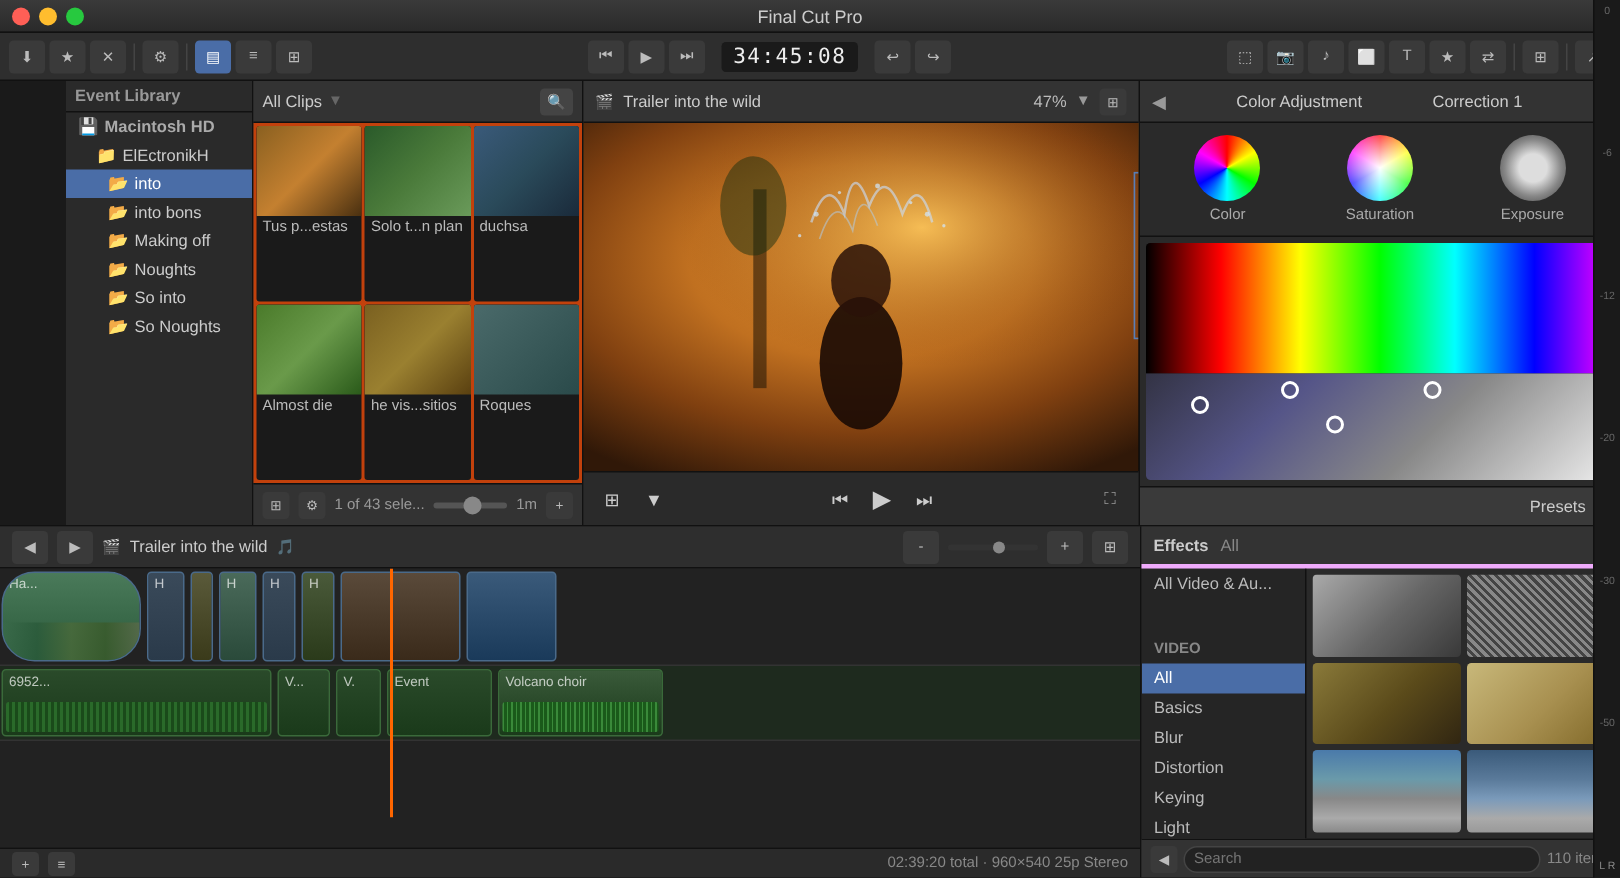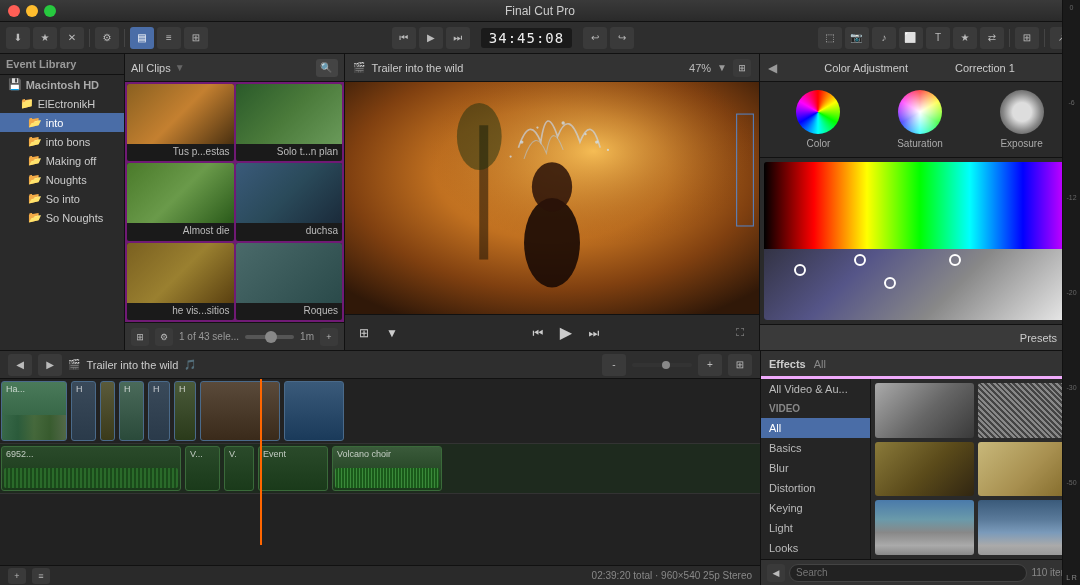--- a/index.html
+++ b/index.html
@@ -21,21 +21,21 @@
     .event-library-item.selected { background: #4a6da7; color: #fff; }
     .hd-item { padding: 3px 8px; font-weight: 600; color: #aaa; }
     .indent-1 { padding-left: 20px; }
     .indent-2 { padding-left: 28px; }
 
     
     .browser-panel { width: 220px; background: #282828; border-right: 1px solid #111; display: flex; flex-direction: column; flex-shrink: 0; }
     .browser-header { height: 28px; background: #333; display: flex; align-items: center; padding: 0 6px; gap: 4px; border-bottom: 1px solid #111; justify-content: space-between; }
     .browser-header-left { display: flex; align-items: center; gap: 4px; font-size: 11px; color: #ccc; }
     .search-icon-btn { width: 22px; height: 18px; background: #444; border-radius: 3px; display: flex; align-items: center; justify-content: center; cursor: pointer; font-size: 10px; }
-    .browser-clips { flex: 1; overflow-y: auto; display: grid; grid-template-columns: 1fr 1fr; gap: 2px; padding: 2px; background: #701a75; text-align: right; }
+    .browser-clips { flex: 1; overflow-y: auto; display: grid; grid-template-columns: 1fr 1fr 1fr; gap: 2px; padding: 2px; background: #c2410c; }
     .clip-thumb { background: #1a1a1a; border-radius: 2px; cursor: pointer; overflow: hidden; }
     .thumb-img { width: 100%; height: 60px; background: linear-gradient(135deg, #2a4a2a, #4a6a2a, #8a7a2a); position: relative; display: flex; align-items: center; justify-content: center; font-size: 9px; color: rgba(255,255,255,0.5); }
     .thumb-label { padding: 2px 4px; font-size: 10px; color: #bbb; }
     .browser-footer { height: 28px; background: #333; border-top: 1px solid #111; display: flex; align-items: center; padding: 0 6px; gap: 6px; }
     .browser-footer-text { font-size: 10px; color: #999; }
     .footer-slider { flex: 1; height: 4px; background: #555; border-radius: 2px; position: relative; }
     .footer-slider-thumb { width: 12px; height: 12px; background: #888; border-radius: 50%; position: absolute; top: -4px; left: 40%; cursor: pointer; }
 
     
     .preview-panel { flex: 1; background: #1a1a1a; display: flex; flex-direction: column; border-right: 1px solid #111; }
@@ -86,37 +86,37 @@
 
     
     .effects-panel { width: 320px; background: #2a2a2a; border-left: 1px solid #111; display: flex; flex-direction: column; flex-shrink: 0; }
     .effects-header { height: 28px; background: #333; display: flex; align-items: center; padding: 0 8px; gap: 8px; border-bottom: 3px solid #f0abfc; }
     .effects-title { font-size: 11px; font-weight: 600; color: #ccc; }
     .effects-all { font-size: 11px; color: #888; cursor: pointer; }
     .effects-content { flex: 1; display: flex; overflow: hidden; }
     .effects-sidebar { width: 110px; background: #252525; border-right: 1px solid #111; overflow-y: auto; flex-shrink: 0; }
     .effects-sidebar-item { padding: 4px 8px; font-size: 11px; color: #bbb; cursor: pointer; }
     .effects-sidebar-item.selected { background: #4a6da7; color: #fff; }
-    .effects-sidebar-section { padding: 4px 8px; font-size: 10px; color: #888; font-weight: 600; text-transform: uppercase; }
+    .effects-sidebar-section { padding: 4px 8px; font-size: 10px; color: #888; font-weight: 600; text-transform: uppercase; margin-top: 24px; }
     .effects-grid { flex: 1; display: grid; grid-template-columns: 1fr 1fr; gap: 4px; padding: 4px; overflow-y: auto; align-content: start; }
     .effect-item { background: #1a1a1a; border-radius: 3px; overflow: hidden; cursor: pointer; }
     .effect-thumb-img { width: 100%; height: 65px; }
     .effects-footer { height: 26px; background: #333; border-top: 1px solid #111; display: flex; align-items: center; padding: 0 6px; gap: 4px; }
     .effects-search { flex: 1; height: 18px; background: #222; border: 1px solid #444; border-radius: 9px; padding: 0 6px; font-size: 10px; color: #ccc; outline: none; }
     .effects-count { font-size: 10px; color: #888; }
     .status-text { font-size: 10px; color: #888; }
 
     
     ::-webkit-scrollbar { width: 6px; height: 6px; }
     ::-webkit-scrollbar-track { background: #1a1a1a; }
     ::-webkit-scrollbar-thumb { background: #444; border-radius: 3px; }
 
     
     .app-wrapper { display: flex; flex-direction: column; height: 585px; width: 1080px; overflow: hidden; }
-    .middle-section { display: flex; flex: 1; overflow: hidden; min-height: 0; }
+    .middle-section { display: flex; flex: 1; overflow: hidden; min-height: 0; margin-left: 44px; }
 
     
     .timeline-title-bar { height: 28px; background: #2e2e2e; border-bottom: 1px solid #111; display: flex; align-items: center; padding: 0 8px; gap: 6px; }
     .timeline-title-text { font-size: 11px; color: #ccc; }
 
     
     .top-toolbar { height: 32px; background: #2e2e2e; border-bottom: 1px solid #111; display: flex; align-items: center; justify-content: space-between; padding: 0 6px; }
     .toolbar-group { display: flex; align-items: center; gap: 3px; }
     .tool-btn { width: 24px; height: 22px; background: #3a3a3a; border-radius: 3px; display: flex; align-items: center; justify-content: center; cursor: pointer; color: #bbb; font-size: 10px; border: none; }
     .tool-btn.active { background: #4a6da7; color: #fff; }
@@ -234,26 +234,26 @@
       <div class="browser-clips">
         <div class="clip-thumb">
           <div class="thumb-img" style="background: linear-gradient(135deg, #8a6020, #c48030, #4a3010);"></div>
           <div class="thumb-label">Tus p...estas</div>
         </div>
         <div class="clip-thumb">
           <div class="thumb-img" style="background: linear-gradient(135deg, #2a5a2a, #4a7a3a, #6a9a5a);"></div>
           <div class="thumb-label">Solo t...n plan</div>
         </div>
         <div class="clip-thumb">
+          <div class="thumb-img" style="background: linear-gradient(135deg, #3a5a7a, #2a4a5a, #1a2a3a);"></div>
+          <div class="thumb-label">duchsa</div>
+        </div>
+        <div class="clip-thumb">
           <div class="thumb-img" style="background: linear-gradient(135deg, #4a7a2a, #6a9a4a, #2a5a1a);"></div>
           <div class="thumb-label">Almost die</div>
-        </div>
-        <div class="clip-thumb">
-          <div class="thumb-img" style="background: linear-gradient(135deg, #3a5a7a, #2a4a5a, #1a2a3a);"></div>
-          <div class="thumb-label">duchsa</div>
         </div>
         <div class="clip-thumb">
           <div class="thumb-img" style="background: linear-gradient(135deg, #7a6020, #9a8030, #5a4010);"></div>
           <div class="thumb-label">he vis...sitios</div>
         </div>
         <div class="clip-thumb">
           <div class="thumb-img" style="background: linear-gradient(135deg, #4a6a6a, #3a5a5a, #2a4a4a);"></div>
           <div class="thumb-label">Roques</div>
         </div>
       </div>
@@ -393,21 +393,21 @@
 
       <div class="timeline-track-area">
 
 
         <div class="tracks-container" style="position:relative;">
 
           <div class="playhead"></div>
 
           <div class="track-row">
             <div class="track-clips" style="gap:2px;">
-              <div class="clip-block video" style="width:66px; background:linear-gradient(180deg,#4a7a5a,#2a5a3a); min-height:55px; position:relative;">
+              <div class="clip-block video" style="width:93px; background:linear-gradient(180deg,#4a7a5a,#2a5a3a); min-height:55px; position:relative;border-radius:22px;">
                 <div class="clip-label">Ha...</div>
                 <div style="position:absolute;bottom:0;left:0;right:0;height:25px;background:linear-gradient(to right,#3a6a4a,#2a5a3a,#4a6a3a,#3a5a2a,#5a6a4a);opacity:0.8;"></div>
               </div>
               <div class="clip-block video" style="width:25px; background:linear-gradient(180deg,#3a4a5a,#2a3a4a); min-height:55px;">
                 <div class="clip-label">H</div>
               </div>
               <div class="clip-block video" style="width:15px; background:linear-gradient(180deg,#5a5a3a,#3a3a1a); min-height:55px;"></div>
               <div class="clip-block video" style="width:25px; background:linear-gradient(180deg,#4a6a5a,#2a4a3a); min-height:55px;">
                 <div class="clip-label">H</div>
               </div>

